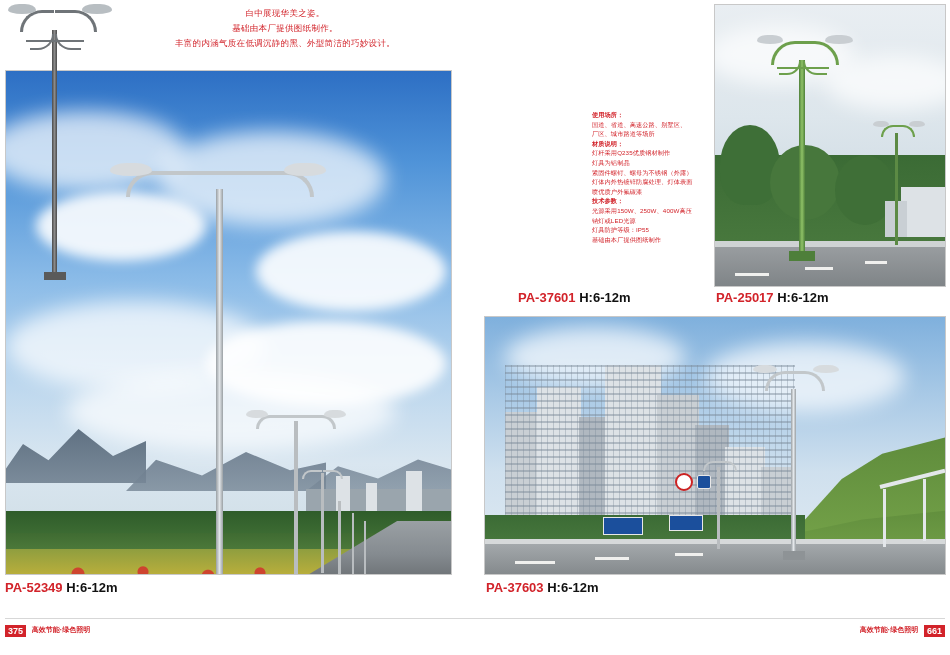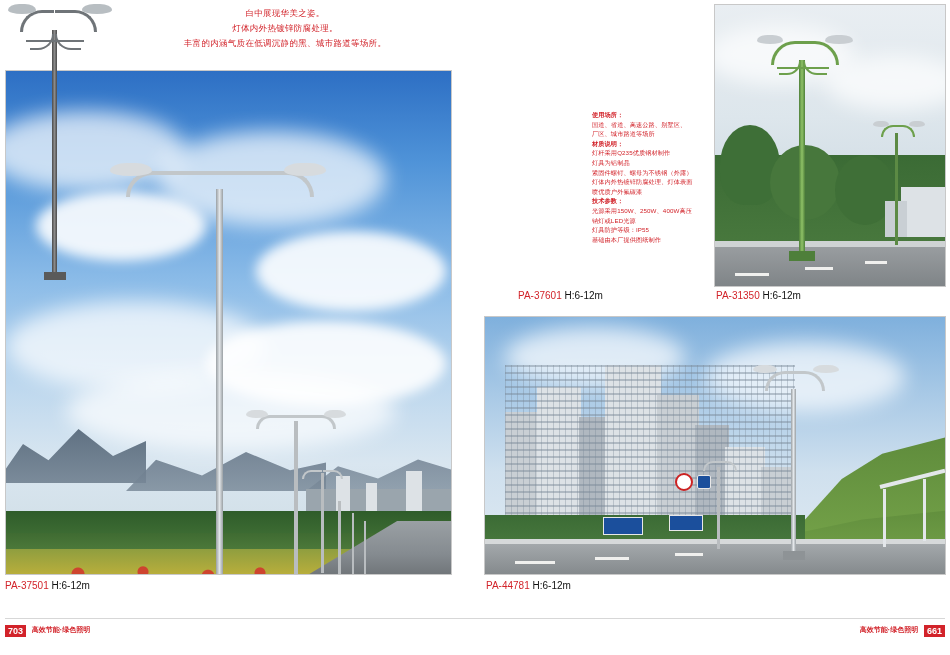--- a/index.html
+++ b/index.html
@@ -114,22 +114,22 @@
   .bldg.d { background: #b0b8c0; }
   .bldg.l { background: #dde2e6; }
   .hill {
     position: absolute;
     background: linear-gradient(to bottom, #5f8c3c, #7aa84c);
   }
 
   
   .label {
     position: absolute;
-    font-size: 10px;
-    font-weight: normal;
+    font-size: 13px;
+    font-weight: bold;
     color: #d2232a;
     white-space: nowrap;
   }
   .label .h { color: #111111; }
 
   
   .footer-rule {
     position: absolute;
     left: 5px; right: 5px; bottom: 36px;
     height: 1px;
@@ -172,22 +172,22 @@
     border-radius: 50%;
   }
 </style>
 </head>
 <body>
 
 <div class="page">
 
   <div class="caption">
     <div>白中展现华美之姿。</div>
-    <div>灯体内外热镀锌防腐处理。</div>
-    <div>丰富的内涵气质在低调沉静的黑、城市路道等场所。</div>
+    <div>基础由本厂提供图纸制作。</div>
+    <div>丰富的内涵气质在低调沉静的黑、外型简洁的巧妙设计。</div>
   </div>
 
   <div class="photo" id="photo-main">
     <div class="sky-blue"></div>
 
     <div class="cloud soft" style="left:-20px; top:40px; width:200px; height:80px;"></div>
     <div class="cloud" style="left:30px; top:120px; width:170px; height:70px;"></div>
     <div class="cloud soft" style="left:150px; top:60px; width:230px; height:95px;"></div>
     <div class="cloud" style="left:250px; top:160px; width:190px; height:80px;"></div>
     <div class="cloud soft" style="left:0px; top:230px; width:260px; height:90px;"></div>
@@ -227,21 +227,21 @@
 
     <div class="pole" style="left:315px; top:402px; width:3px; height:100px;"></div>
     <div style="position:absolute; left:296px; top:399px; width:20px; height:9px; border-top:2px solid #c2c7ca; border-left:2px solid #c2c7ca; border-radius:12px 0 0 0;"></div>
     <div style="position:absolute; left:317px; top:399px; width:20px; height:9px; border-top:2px solid #c2c7ca; border-right:2px solid #c2c7ca; border-radius:0 12px 0 0;"></div>
 
     <div class="pole" style="left:332px; top:430px; width:3px; height:75px;"></div>
     <div class="pole" style="left:346px; top:442px; width:2px; height:62px;"></div>
     <div class="pole" style="left:358px; top:450px; width:2px; height:54px;"></div>
   </div>
   <div class="label" style="left:5px; top:580px;">
-    <span>PA-37501</span>
+    <span>PA-52349</span>
     <span class="h">H:6-12m</span>
   </div>
 
   <div id="photo-37601">
 
     <div style="position:absolute; left:52px; top:30px; width:5px; height:245px; background:linear-gradient(to right,#4a4a4a,#8a8a8a,#4a4a4a);"></div>
     <div style="position:absolute; left:44px; top:272px; width:22px; height:8px; background:#5a5a5a;"></div>
 
     <div style="position:absolute; left:20px; top:10px; width:34px; height:22px; border-top:3px solid #6f7478; border-left:3px solid #6f7478; border-radius:26px 0 0 0;"></div>
     <div style="position:absolute; left:55px; top:10px; width:42px; height:22px; border-top:3px solid #6f7478; border-right:3px solid #6f7478; border-radius:0 26px 0 0;"></div>
@@ -304,21 +304,21 @@
     <div style="position:absolute; left:64px; top:56px; width:22px; height:14px; border-right:2px solid #6da04c; border-bottom:2px solid #6da04c; border-radius:0 0 16px 0;"></div>
     <div style="position:absolute; left:88px; top:56px; width:24px; height:14px; border-left:2px solid #6da04c; border-bottom:2px solid #6da04c; border-radius:0 0 0 16px;"></div>
 
     <div style="position:absolute; left:180px; top:128px; width:3px; height:112px; background:#5c8a44;"></div>
     <div style="position:absolute; left:166px; top:120px; width:16px; height:12px; border-top:2px solid #6da04c; border-left:2px solid #6da04c; border-radius:14px 0 0 0;"></div>
     <div style="position:absolute; left:182px; top:120px; width:18px; height:12px; border-top:2px solid #6da04c; border-right:2px solid #6da04c; border-radius:0 14px 0 0;"></div>
     <div class="lamp-head" style="left:158px; top:116px; width:16px; height:6px; background:#c9ced2;"></div>
     <div class="lamp-head" style="left:194px; top:116px; width:16px; height:6px; background:#c9ced2;"></div>
   </div>
   <div class="label" style="left:716px; top:290px;">
-    <span>PA-31350</span>
+    <span>PA-25017</span>
     <span class="h">H:6-12m</span>
   </div>
 
   <div class="photo" id="photo-37603">
     <div class="sky-soft"></div>
     <div class="cloud soft" style="left:20px; top:10px; width:180px; height:60px;"></div>
     <div class="cloud soft" style="left:220px; top:25px; width:200px; height:70px;"></div>
 
     <div class="bldg" style="left:20px; top:95px; width:34px; height:120px;"></div>
     <div class="bldg l" style="left:52px; top:70px; width:44px; height:148px;"></div>
@@ -356,28 +356,28 @@
     <div style="position:absolute; left:280px; top:54px; width:28px; height:20px; border-top:3px solid #c2c7ca; border-left:3px solid #c2c7ca; border-radius:24px 0 0 0;"></div>
     <div style="position:absolute; left:308px; top:54px; width:32px; height:20px; border-top:3px solid #c2c7ca; border-right:3px solid #c2c7ca; border-radius:0 24px 0 0;"></div>
     <div class="lamp-head" style="left:268px; top:48px; width:24px; height:8px;"></div>
     <div class="lamp-head" style="left:328px; top:48px; width:26px; height:8px;"></div>
 
     <div style="position:absolute; left:232px; top:150px; width:3px; height:82px; background:#b9bdc0;"></div>
     <div style="position:absolute; left:218px; top:144px; width:16px; height:10px; border-top:2px solid #c2c7ca; border-left:2px solid #c2c7ca; border-radius:14px 0 0 0;"></div>
     <div style="position:absolute; left:234px; top:144px; width:18px; height:10px; border-top:2px solid #c2c7ca; border-right:2px solid #c2c7ca; border-radius:0 14px 0 0;"></div>
   </div>
   <div class="label" style="left:486px; top:580px;">
-    <span>PA-44781</span>
+    <span>PA-37603</span>
     <span class="h">H:6-12m</span>
   </div>
 
   <div class="footer-rule"></div>
 
   <div class="folio" id="folio-left">
-    <span class="folio-num">703</span>
+    <span class="folio-num">375</span>
     <span class="folio-txt">高效节能·绿色照明</span>
   </div>
 
   <div class="folio" id="folio-right">
     <span class="folio-txt">高效节能·绿色照明</span>
     <span class="folio-num">661</span>
   </div>
 
 </div>
 

